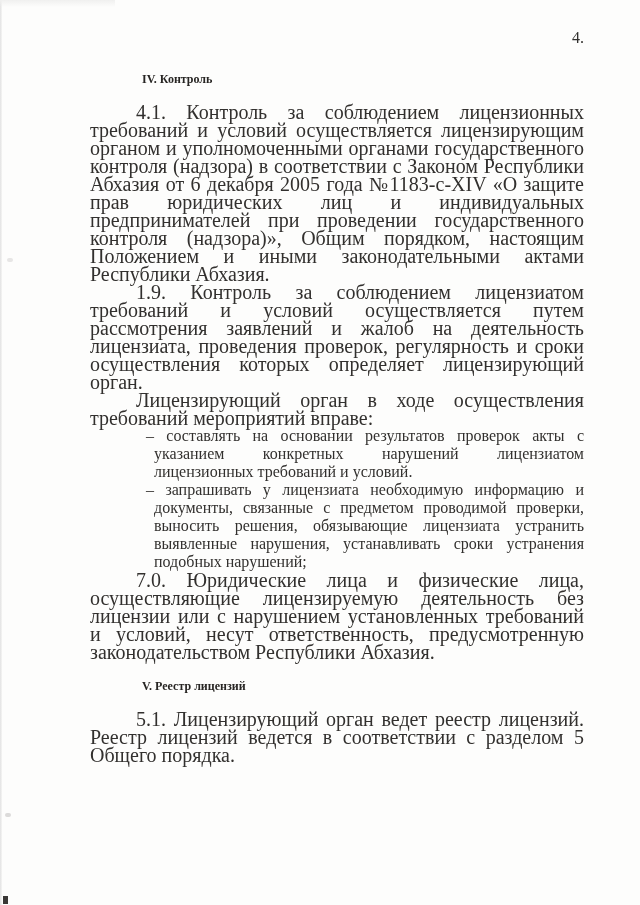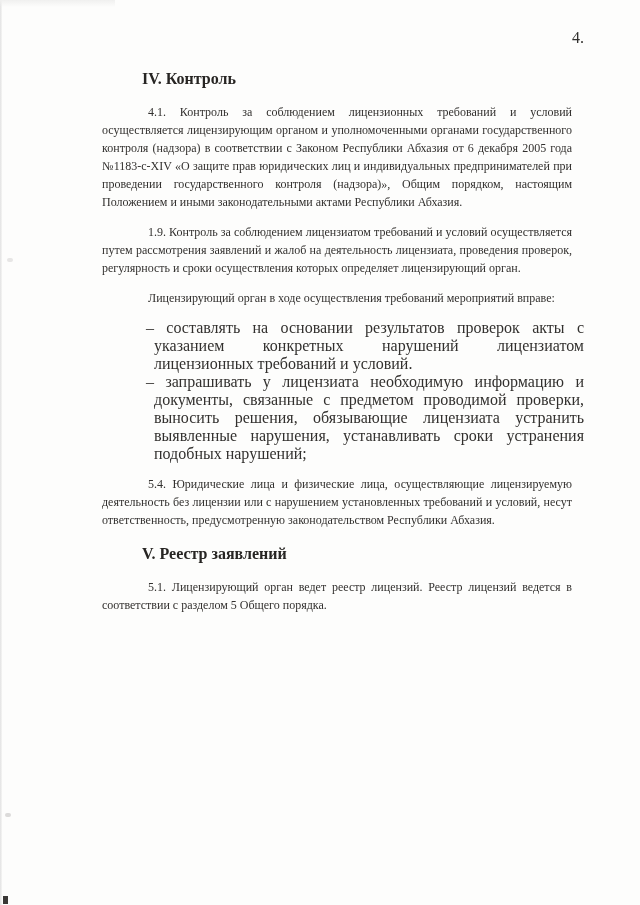--- a/index.html
+++ b/index.html
@@ -25,26 +25,26 @@
   .speck-b { position: absolute; left: 5px; top: 813px; width: 6px; height: 4px; background: #dcdbda; border-radius: 2px; }
   .speck-c { position: absolute; left: 3px; top: 896px; width: 5px; height: 8px; background: #3a3836; }
   .page-number {
     position: absolute; top: 29px; left: 572px;
     font-size: 16px; line-height: 18px;
   }
   .content {
     position: absolute; left: 90px; top: 70px; width: 494px;
   }
   .heading {
-    font-size: 16px; font-weight: bold; color: #272523;
+    font-size: 12px; font-weight: bold; color: #272523;
     line-height: 18px; margin: 0 0 15px 52px;
   }
   .heading-v { margin-top: 16px; }
   .para {
-    margin: 12px; font-size: 12px; line-height: 18px;
+    margin: 0; font-size: 20px; line-height: 18px;
     text-align: justify; text-indent: 46px;
   }
   .bullets { margin-left: 56px; }
   .bullet {
     margin: 0; font-size: 16px; line-height: 18px;
     text-align: justify; padding-left: 8px; text-indent: -8px;
   }
 </style>
 </head>
 <body>
@@ -65,20 +65,20 @@
 
     <p class="para">4.1. Контроль за соблюдением лицензионных требований и условий осуществляется лицензирующим органом и уполномоченными органами государственного контроля (надзора) в соответствии с Законом Республики Абхазия от 6 декабря 2005 года №1183-с-XIV «О защите прав юридических лиц и индивидуальных предпринимателей при проведении государственного контроля (надзора)», Общим порядком, настоящим Положением и иными законодательными актами Республики Абхазия.</p>
     <p class="para">1.9. Контроль за соблюдением лицензиатом требований и условий осуществляется путем рассмотрения заявлений и жалоб на деятельность лицензиата, проведения проверок, регулярность и сроки осуществления которых определяет лицензирующий орган.</p>
     <p class="para">Лицензирующий орган в ходе осуществления требований мероприятий вправе:</p>
 
     <div class="bullets">
       <p class="bullet">– составлять на основании результатов проверок акты с указанием конкретных нарушений лицензиатом лицензионных требований и условий.</p>
       <p class="bullet">– запрашивать у лицензиата необходимую информацию и документы, связанные с предметом проводимой проверки, выносить решения, обязывающие лицензиата устранить выявленные нарушения, устанавливать сроки устранения подобных нарушений;</p>
     </div>
 
-    <p class="para">5.4. Юридические лица и физические лица, осуществляющие лицензируемую деятельность без лицензии или с нарушением установленных требований и условий, несут ответственность, предусмотренную законодательством Республики Абхазия.</p>
+    <p class="para">7.0. Юридические лица и физические лица, осуществляющие лицензируемую деятельность без лицензии или с нарушением установленных требований и условий, несут ответственность, предусмотренную законодательством Республики Абхазия.</p>
 
-    <h2 class="heading heading-v">V. Реестр заявлений</h2>
+    <h2 class="heading heading-v">V. Реестр лицензий</h2>
 
     <p class="para">5.1. Лицензирующий орган ведет реестр лицензий. Реестр лицензий ведется в соответствии с разделом 5 Общего порядка.</p>
 
   </div>
 </div>
 
 </body></html>

